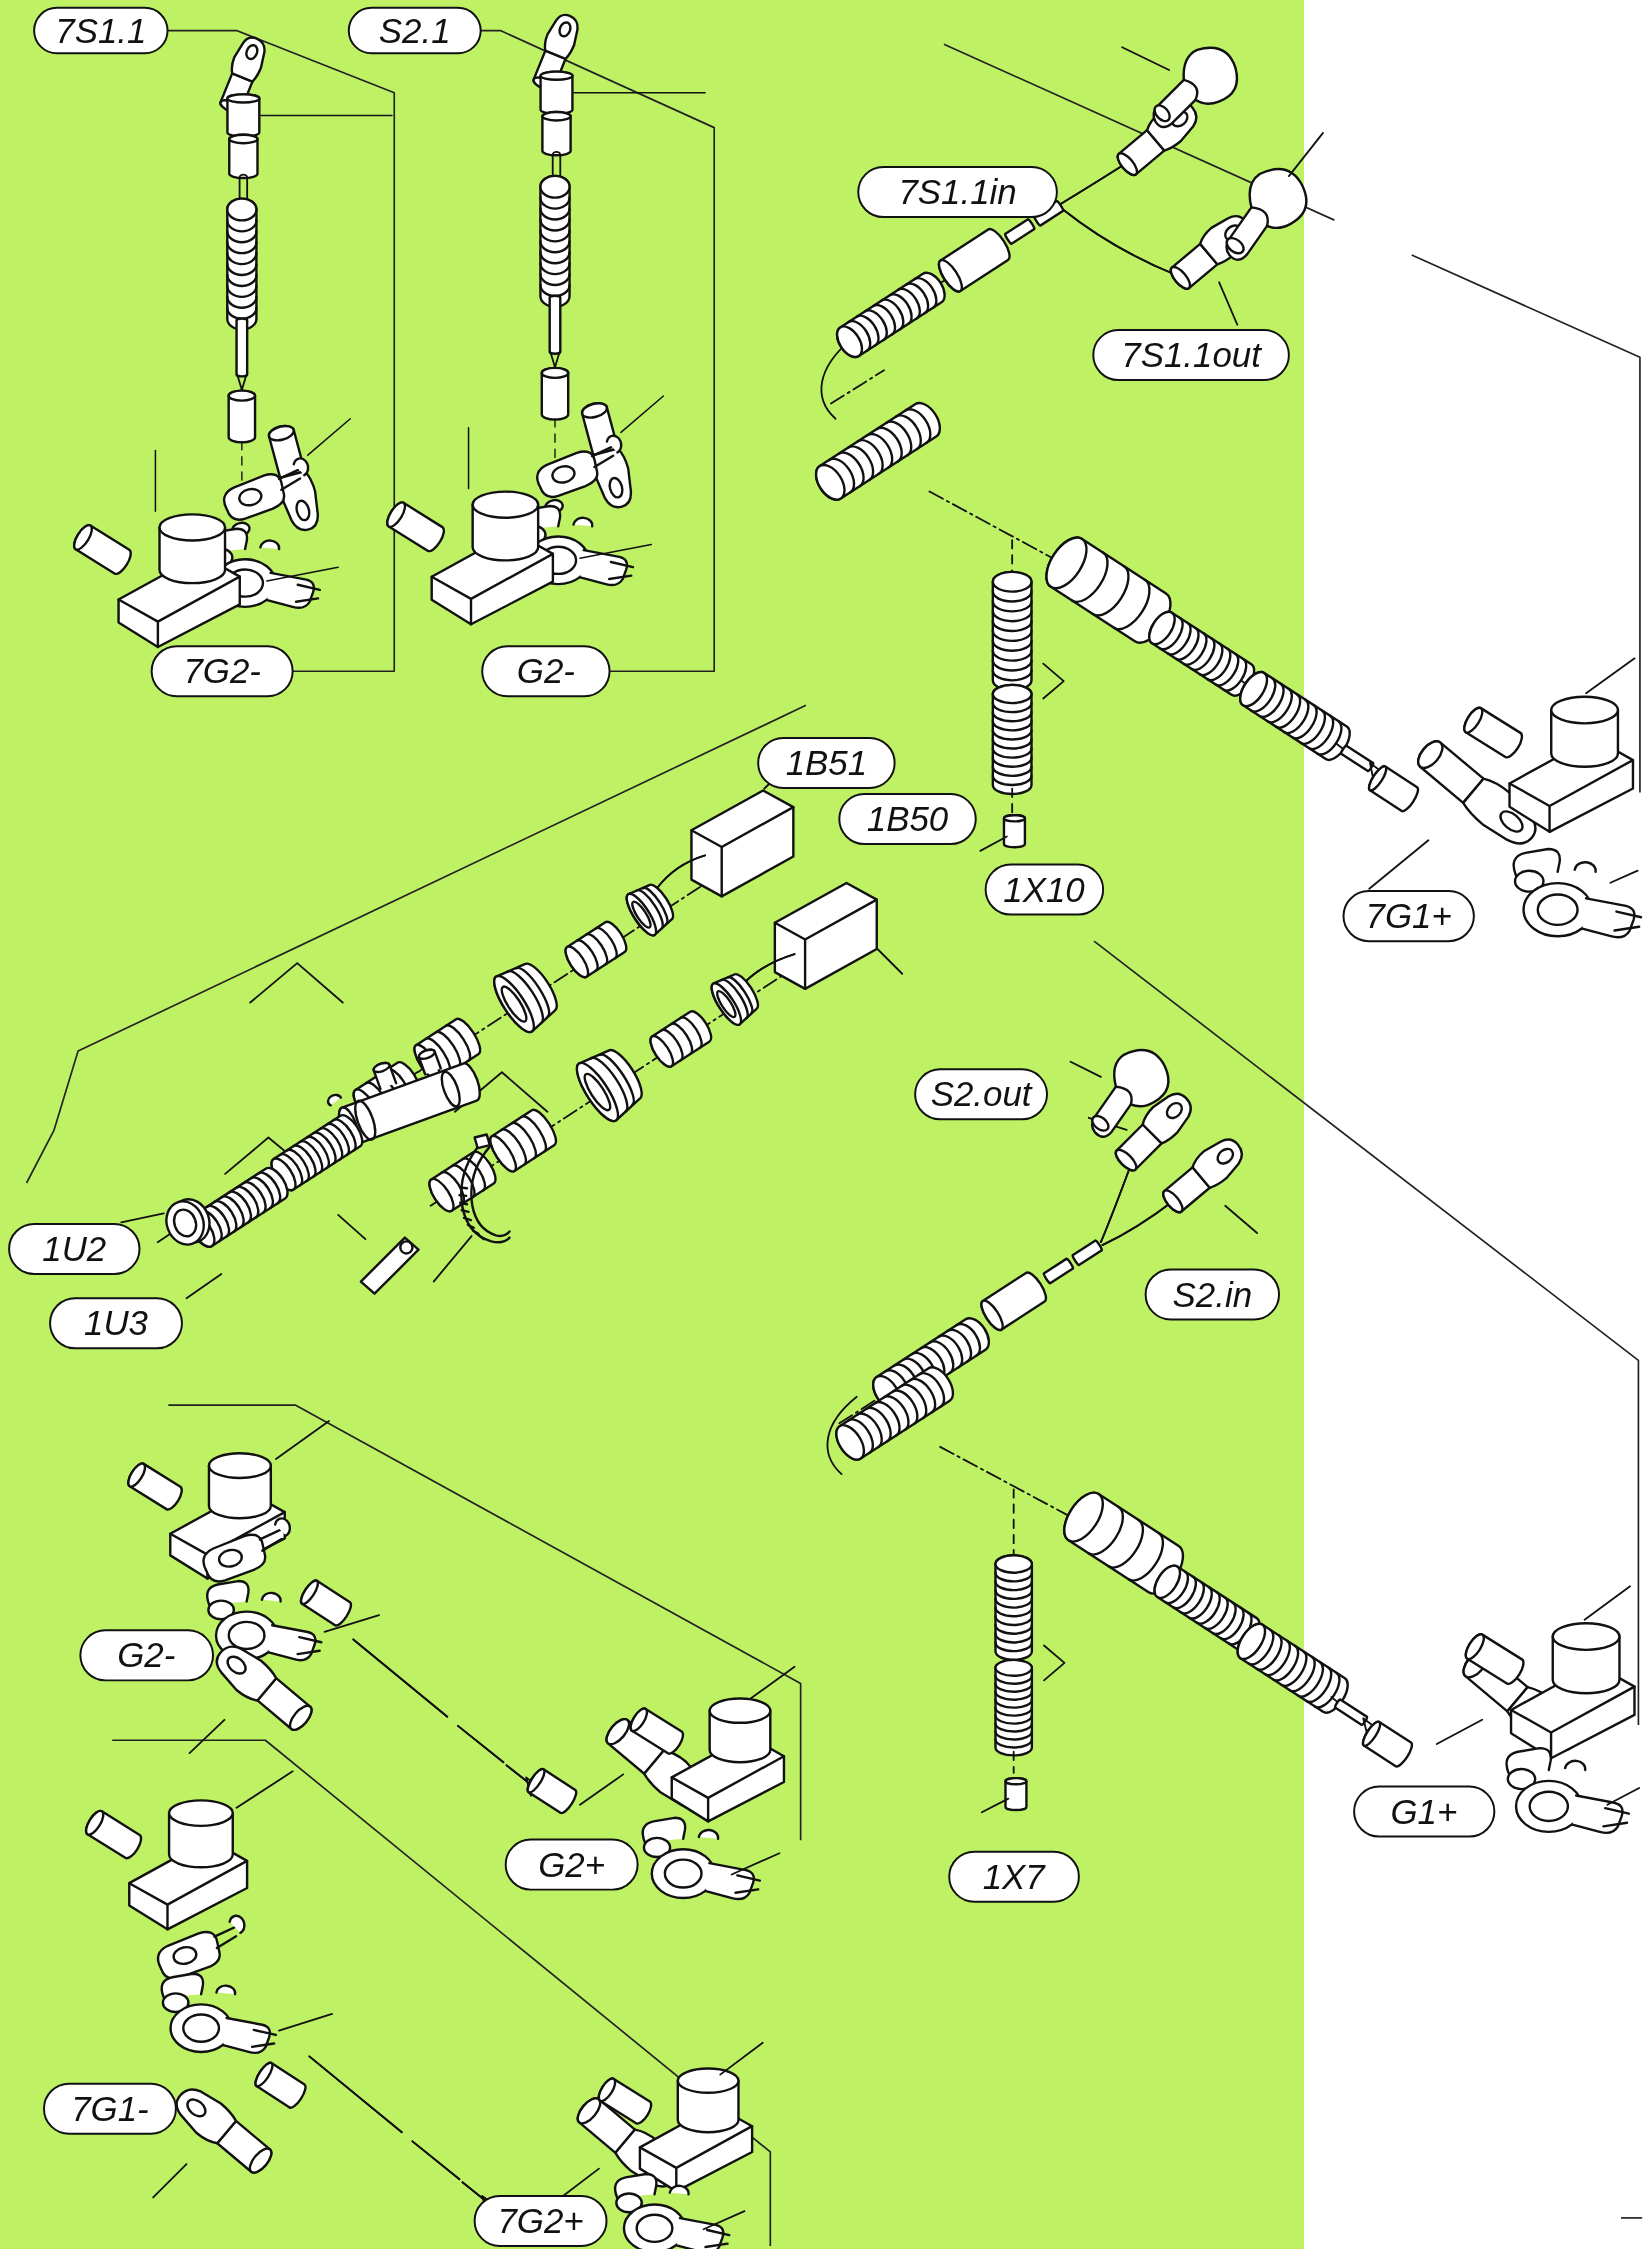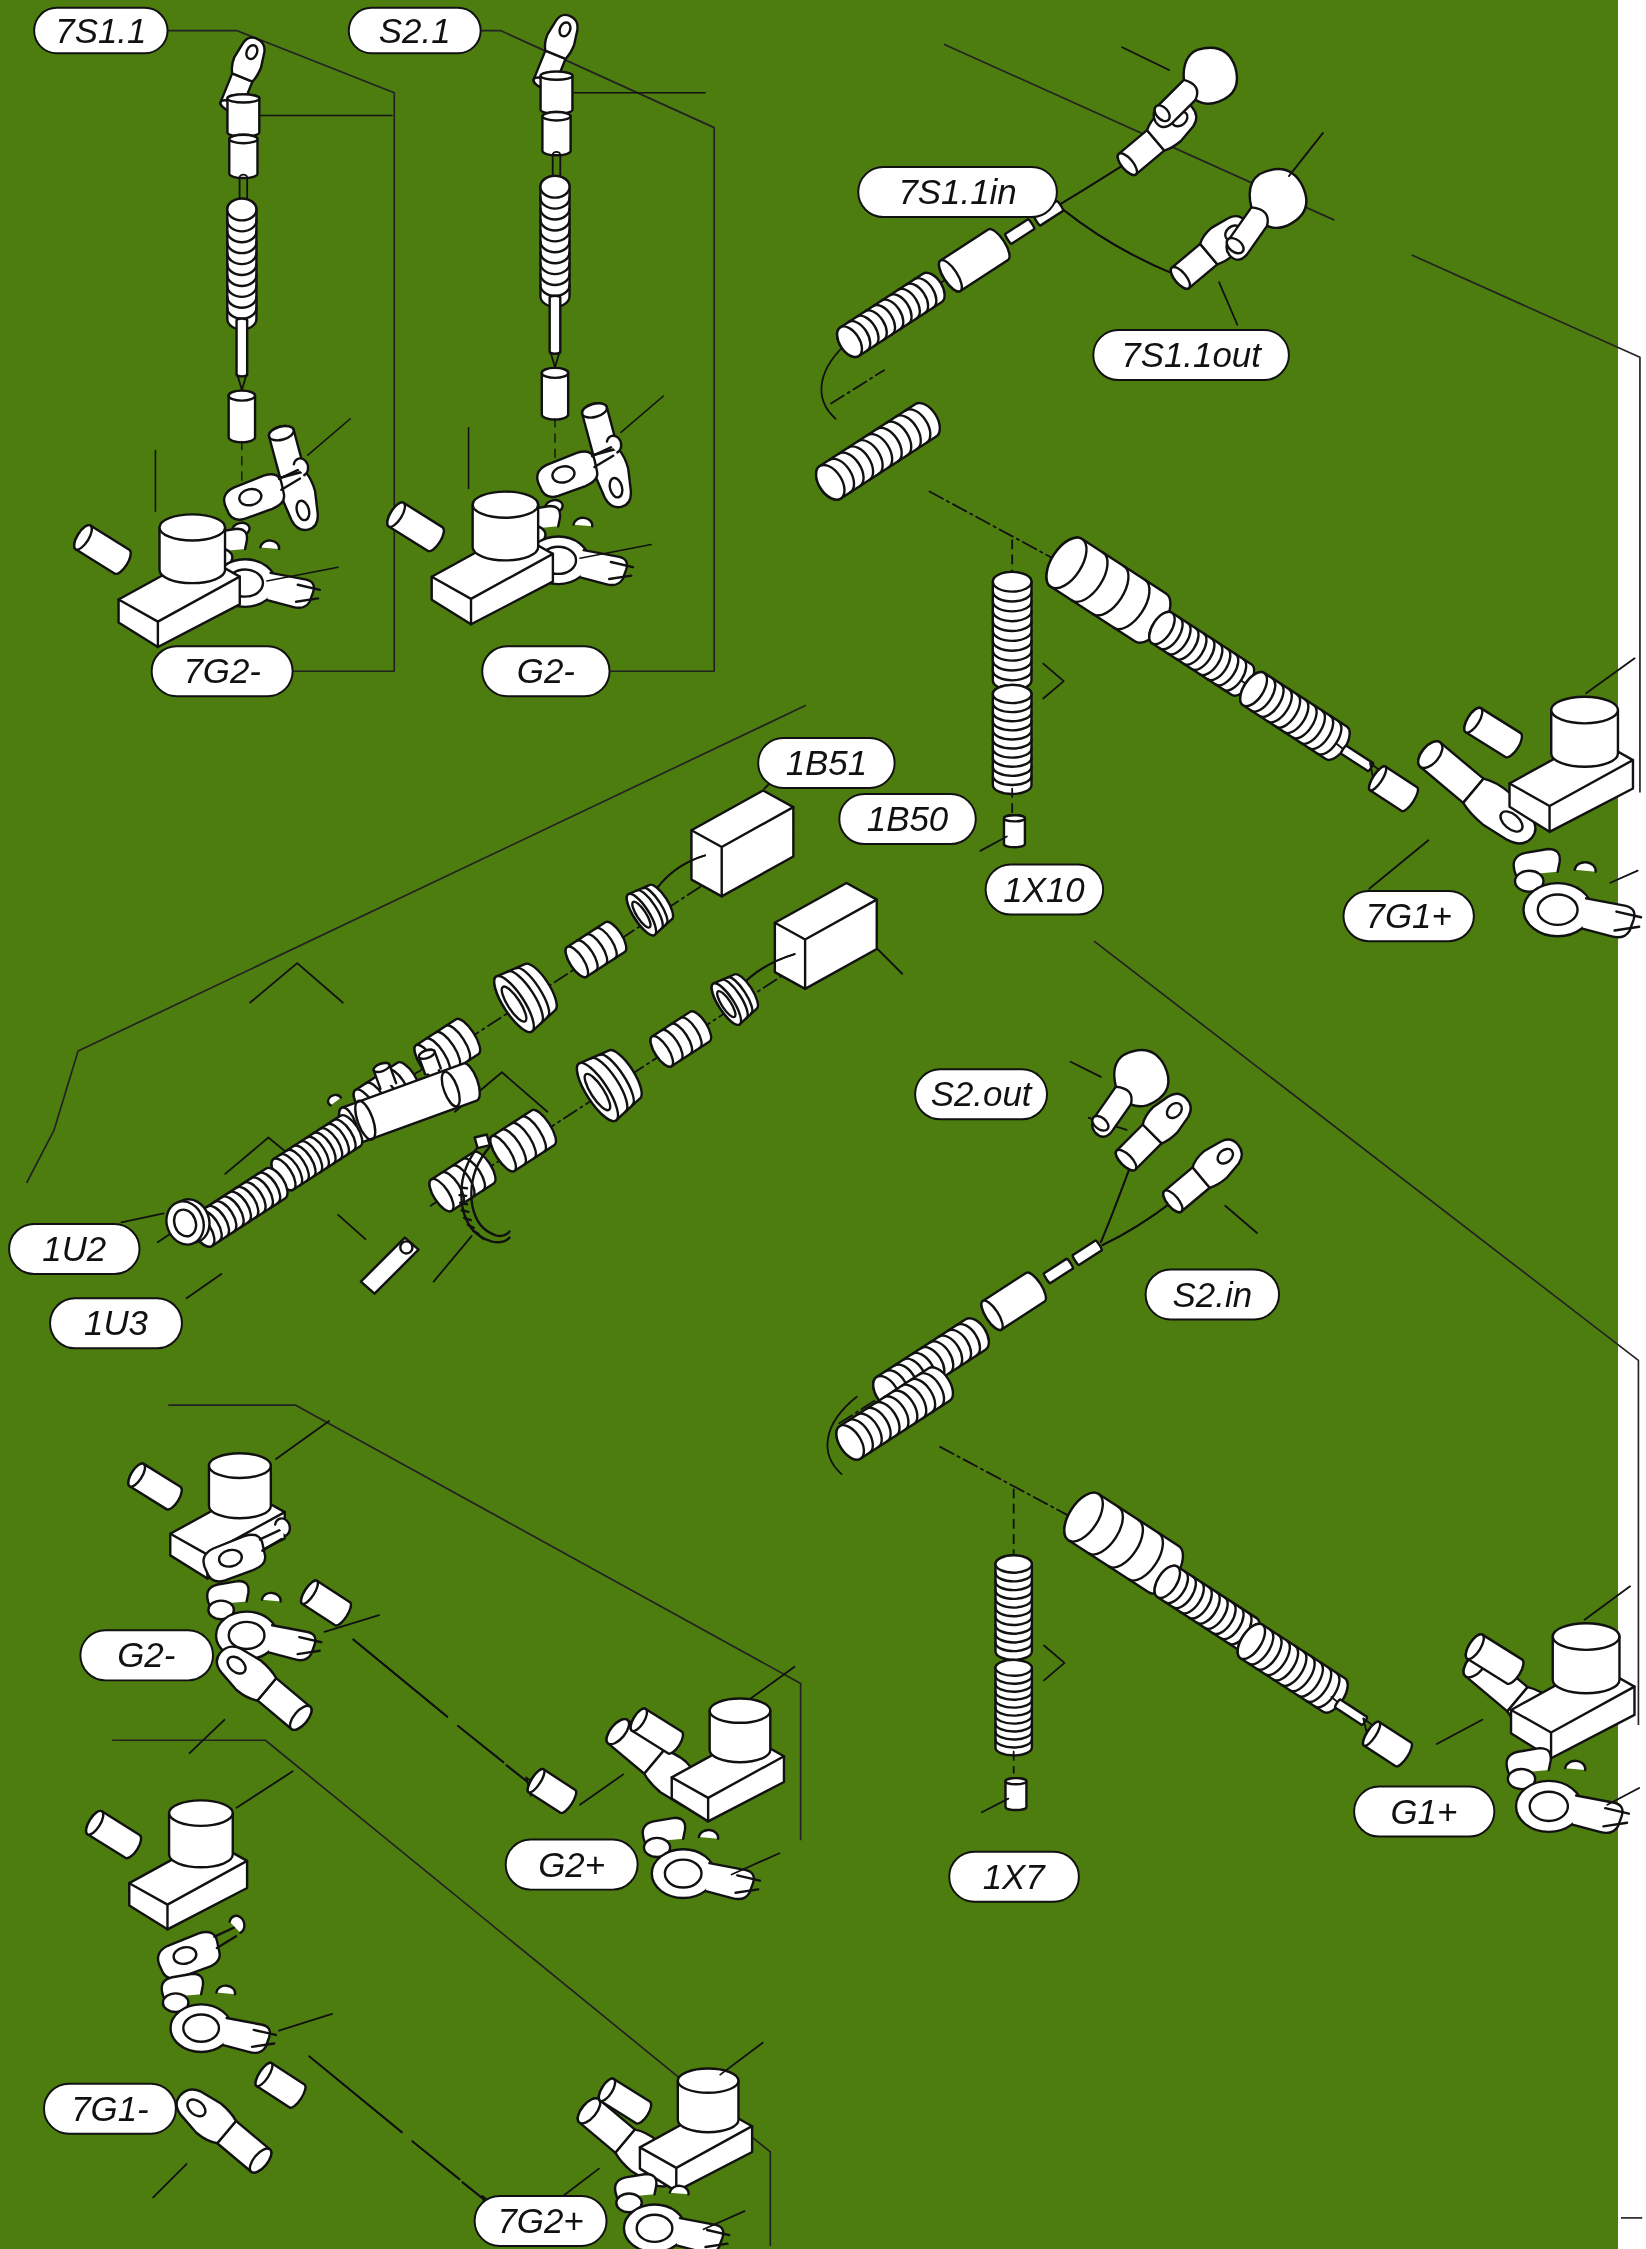--- a/index.html
+++ b/index.html
@@ -1,17 +1,17 @@
 <!DOCTYPE html>
 <html style="font-size:12px"><head>
 <meta charset="utf-8">
 <style>
   html,body{margin:0;padding:0;background:#ffffff;}
   body{font-family:"Liberation Sans", sans-serif;}
-  #stage{width:1618px;height:2250px;position:relative;background:#4d7c0f;}
+  #stage{width:1304px;height:2250px;position:relative;background:#bef264;}
   svg{display:block;}
   .ln{stroke:#111;fill:none;stroke-width:2.4;stroke-linecap:round;stroke-linejoin:round;}
   .frame{stroke:#222;fill:none;stroke-width:2.2;stroke-linejoin:round;}
   .axis{stroke:#111;fill:none;stroke-width:1.8;stroke-dasharray:20 6 3 6;}
   .dash{stroke:#111;fill:none;stroke-width:1.8;stroke-dasharray:11 9;}
   .leader{stroke:#111;fill:none;stroke-width:2;}
   .wire-o{stroke:#111;fill:none;stroke-width:9;stroke-linecap:round;}
   .wire-i{stroke:#fff;fill:none;stroke-width:4.5;stroke-linecap:round;}
   .cable-o{stroke:#111;fill:none;stroke-width:12;stroke-linecap:round;}
   .cable-i{stroke:#fff;fill:none;stroke-width:6.5;stroke-linecap:round;}

